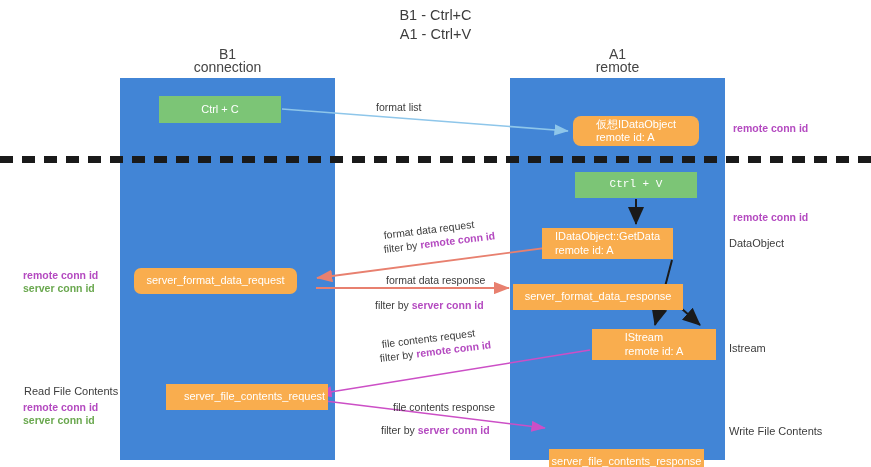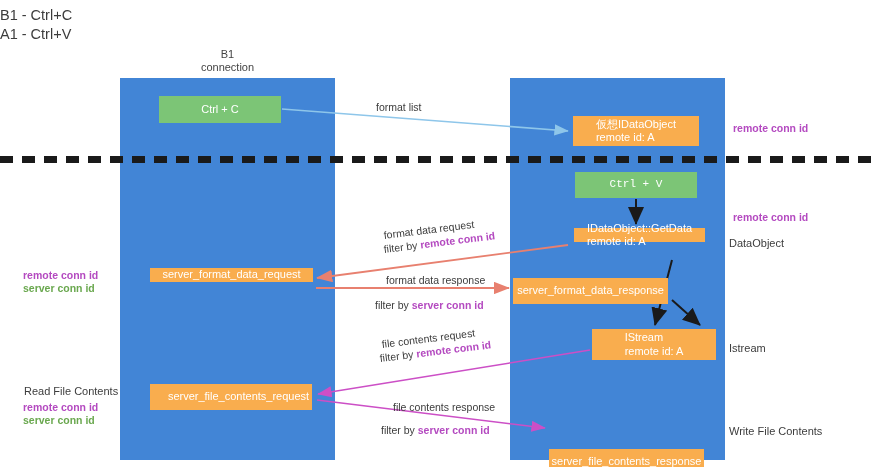--- a/index.html
+++ b/index.html
@@ -11,27 +11,27 @@
     -webkit-font-smoothing:antialiased;
   }
   #stage{position:absolute;left:0;top:0;width:871px;height:467px;}
 
   
   .lane{position:absolute;background:#4285d6;}
 
   
   .title{
     position:absolute;left:0;top:6px;width:871px;
-    font-size:14.5px;color:#3c3c3c;line-height:19px;
+    text-align:center;font-size:14.5px;color:#3c3c3c;line-height:19px;
     white-space:pre-line;
   }
 
   
   .laneheader{
-    position:absolute;text-align:center;font-size:11px;color:#444;
+    position:absolute;text-align:center;font-size:14px;color:#444;
     line-height:13px;white-space:pre-line;
   }
 
   
   .node{
     position:absolute;box-sizing:border-box;
     display:flex;align-items:center;justify-content:center;
     text-align:left;color:#ffffff;font-size:11px;line-height:13.5px;
     white-space:pre-line;padding:2px 4px;
   }
@@ -73,20 +73,22 @@
 <div id="stage">
 
   <div class="title">B1 - Ctrl+C
 A1 - Ctrl+V</div>
 
   <div class="lane" id="lane-left" style="left: 120px; top: 78px; width: 215px; height: 382px; background: rgb(66, 133, 214);"></div>
   <div class="lane" id="lane-right" style="left: 510px; top: 78px; width: 215px; height: 382px; background: rgb(66, 133, 214);"></div>
 
   <div class="laneheader" id="hdr-left" style="left: 120px; top: 48px; width: 215px;">B1
 connection</div>
+  <div class="laneheader" id="hdr-right" style="left: 510px; top: 48px; width: 215px;">A1
+remote</div>
 
   <svg class="overlay">
     <defs>
       <marker id="ah-blue" markerWidth="9" markerHeight="7" refX="8.5" refY="3.5" orient="auto">
         <polygon points="0,0 9,3.5 0,7" fill="#8ec6ea"></polygon>
       </marker>
       <marker id="ah-black" markerWidth="9" markerHeight="8" refX="8.5" refY="4" orient="auto">
         <polygon points="0,0 9,4 0,8" fill="#1a1a1a"></polygon>
       </marker>
       <marker id="ah-red" markerWidth="9" markerHeight="7" refX="8.5" refY="3.5" orient="auto">
@@ -111,30 +113,30 @@
 
     <line x1="590" y1="350" x2="318" y2="394" stroke="#cc4fc6" stroke-width="1.6" marker-end="url(#ah-mag)"></line>
 
     <line x1="317" y1="400" x2="545" y2="428" stroke="#cc4fc6" stroke-width="1.6" marker-end="url(#ah-mag)"></line>
   </svg>
 
   <div class="divider"></div>
 
   <div id="nodes-layer">
       <div class="node green" style="left: 159px; top: 96px; width: 122px; height: 27px;">Ctrl + C</div>
-      <div class="node orange" style="left: 573px; top: 116px; width: 126px; height: 30px;">仮想IDataObject
+      <div class="node orange" style="left: 573px; top: 116px; width: 126px; height: 30px; border-radius: 8px;">仮想IDataObject
 remote id: A</div>
       <div class="node green" style="left: 575px; top: 172px; width: 122px; height: 26px; font-family: Liberation Mono, monospace;">Ctrl + V</div>
-      <div class="node orange" style="left: 574px; top: 228px; width: 131px; height: 14px;">IDataObject::GetData
+      <div class="node orange" style="left: 542px; top: 228px; width: 131px; height: 31px;">IDataObject::GetData
 remote id: A</div>
-      <div class="node orange" style="left: 150px; top: 268px; width: 163px; height: 14px;">server_format_data_request</div>
-      <div class="node orange" style="left: 513px; top: 278px; width: 155px; height: 26px;">server_format_data_response</div>
+      <div class="node orange" style="left: 134px; top: 268px; width: 163px; height: 26px; border-radius: 7px;">server_format_data_request</div>
+      <div class="node orange" style="left: 513px; top: 284px; width: 170px; height: 26px;">server_format_data_response</div>
       <div class="node orange" style="left: 592px; top: 329px; width: 124px; height: 31px;">IStream
 remote id: A</div>
-      <div class="node orange" style="left: 150px; top: 384px; width: 162px; height: 26px; padding-left: 19px;">server_file_contents_request</div>
+      <div class="node orange" style="left: 166px; top: 384px; width: 162px; height: 26px; padding-left: 19px;">server_file_contents_request</div>
       <div class="node orange" style="left: 549px; top: 417px; width: 155px; height: 26px; margin-top: 32px;">server_file_contents_response</div>
     </div>
   <div id="labels-layer">
       <div class="connlabel" style="left: 23px; top: 269px;"><div class="c-remote">remote conn id</div><div class="c-server">server conn id</div></div>
       <div class="sidelabel" style="left: 24px; top: 384px;">Read File Contents</div>
       <div class="connlabel" style="left: 23px; top: 401px;"><div class="c-remote">remote conn id</div><div class="c-server">server conn id</div></div>
       <div class="connlabel c-remote" style="left: 733px; top: 122px;">remote conn id</div>
       <div class="connlabel c-remote" style="left: 733px; top: 211px;">remote conn id</div>
       <div class="sidelabel" style="left: 729px; top: 236px;">DataObject</div>
       <div class="sidelabel" style="left: 729px; top: 341px;">Istream</div>

